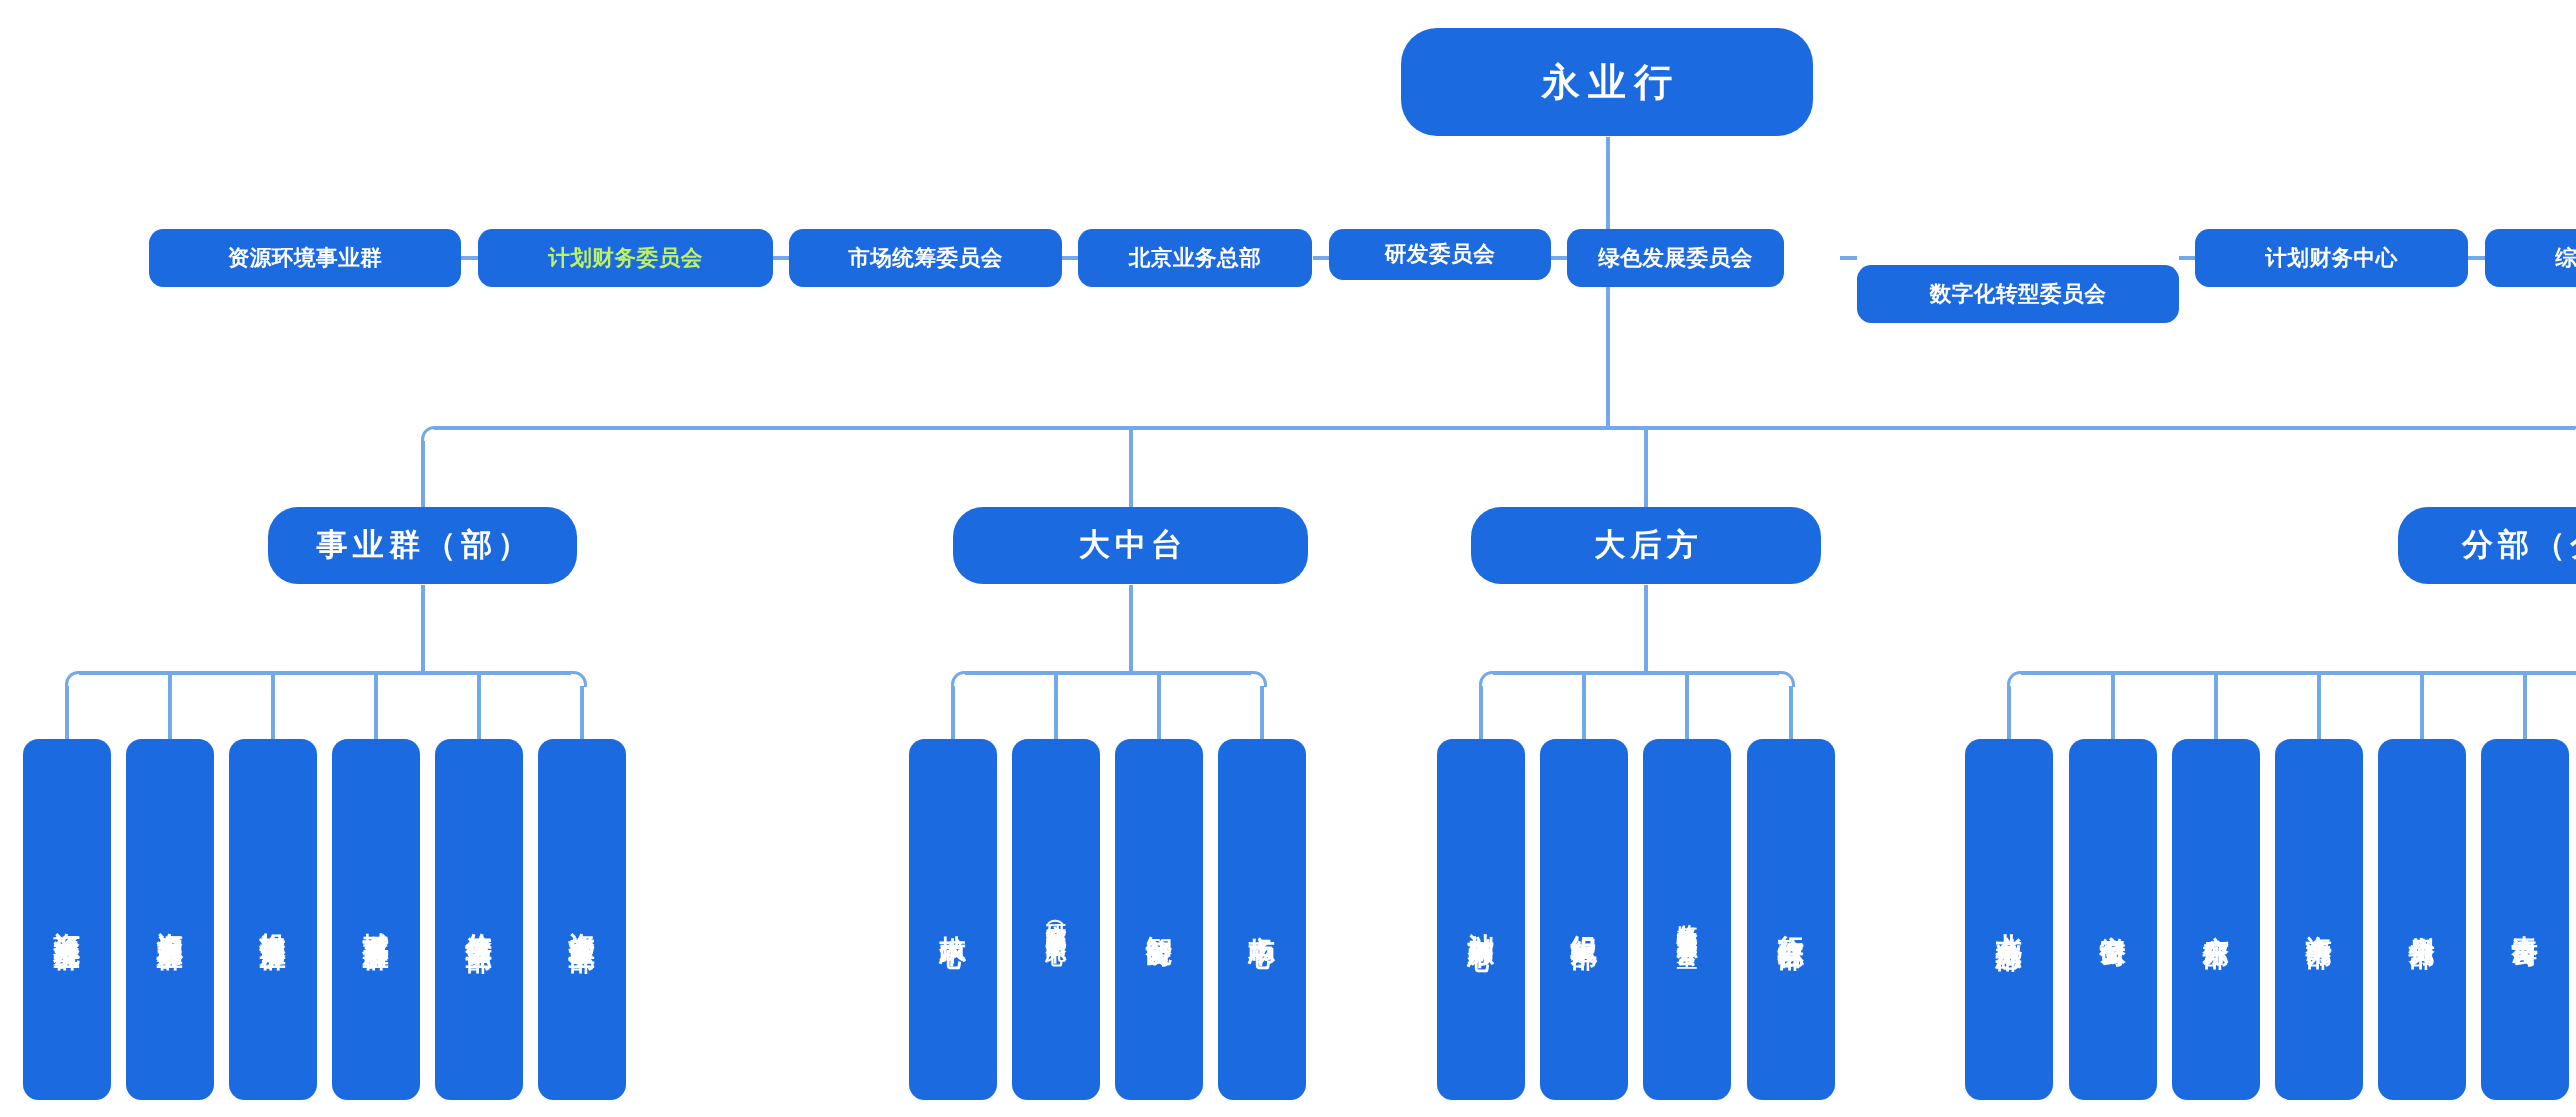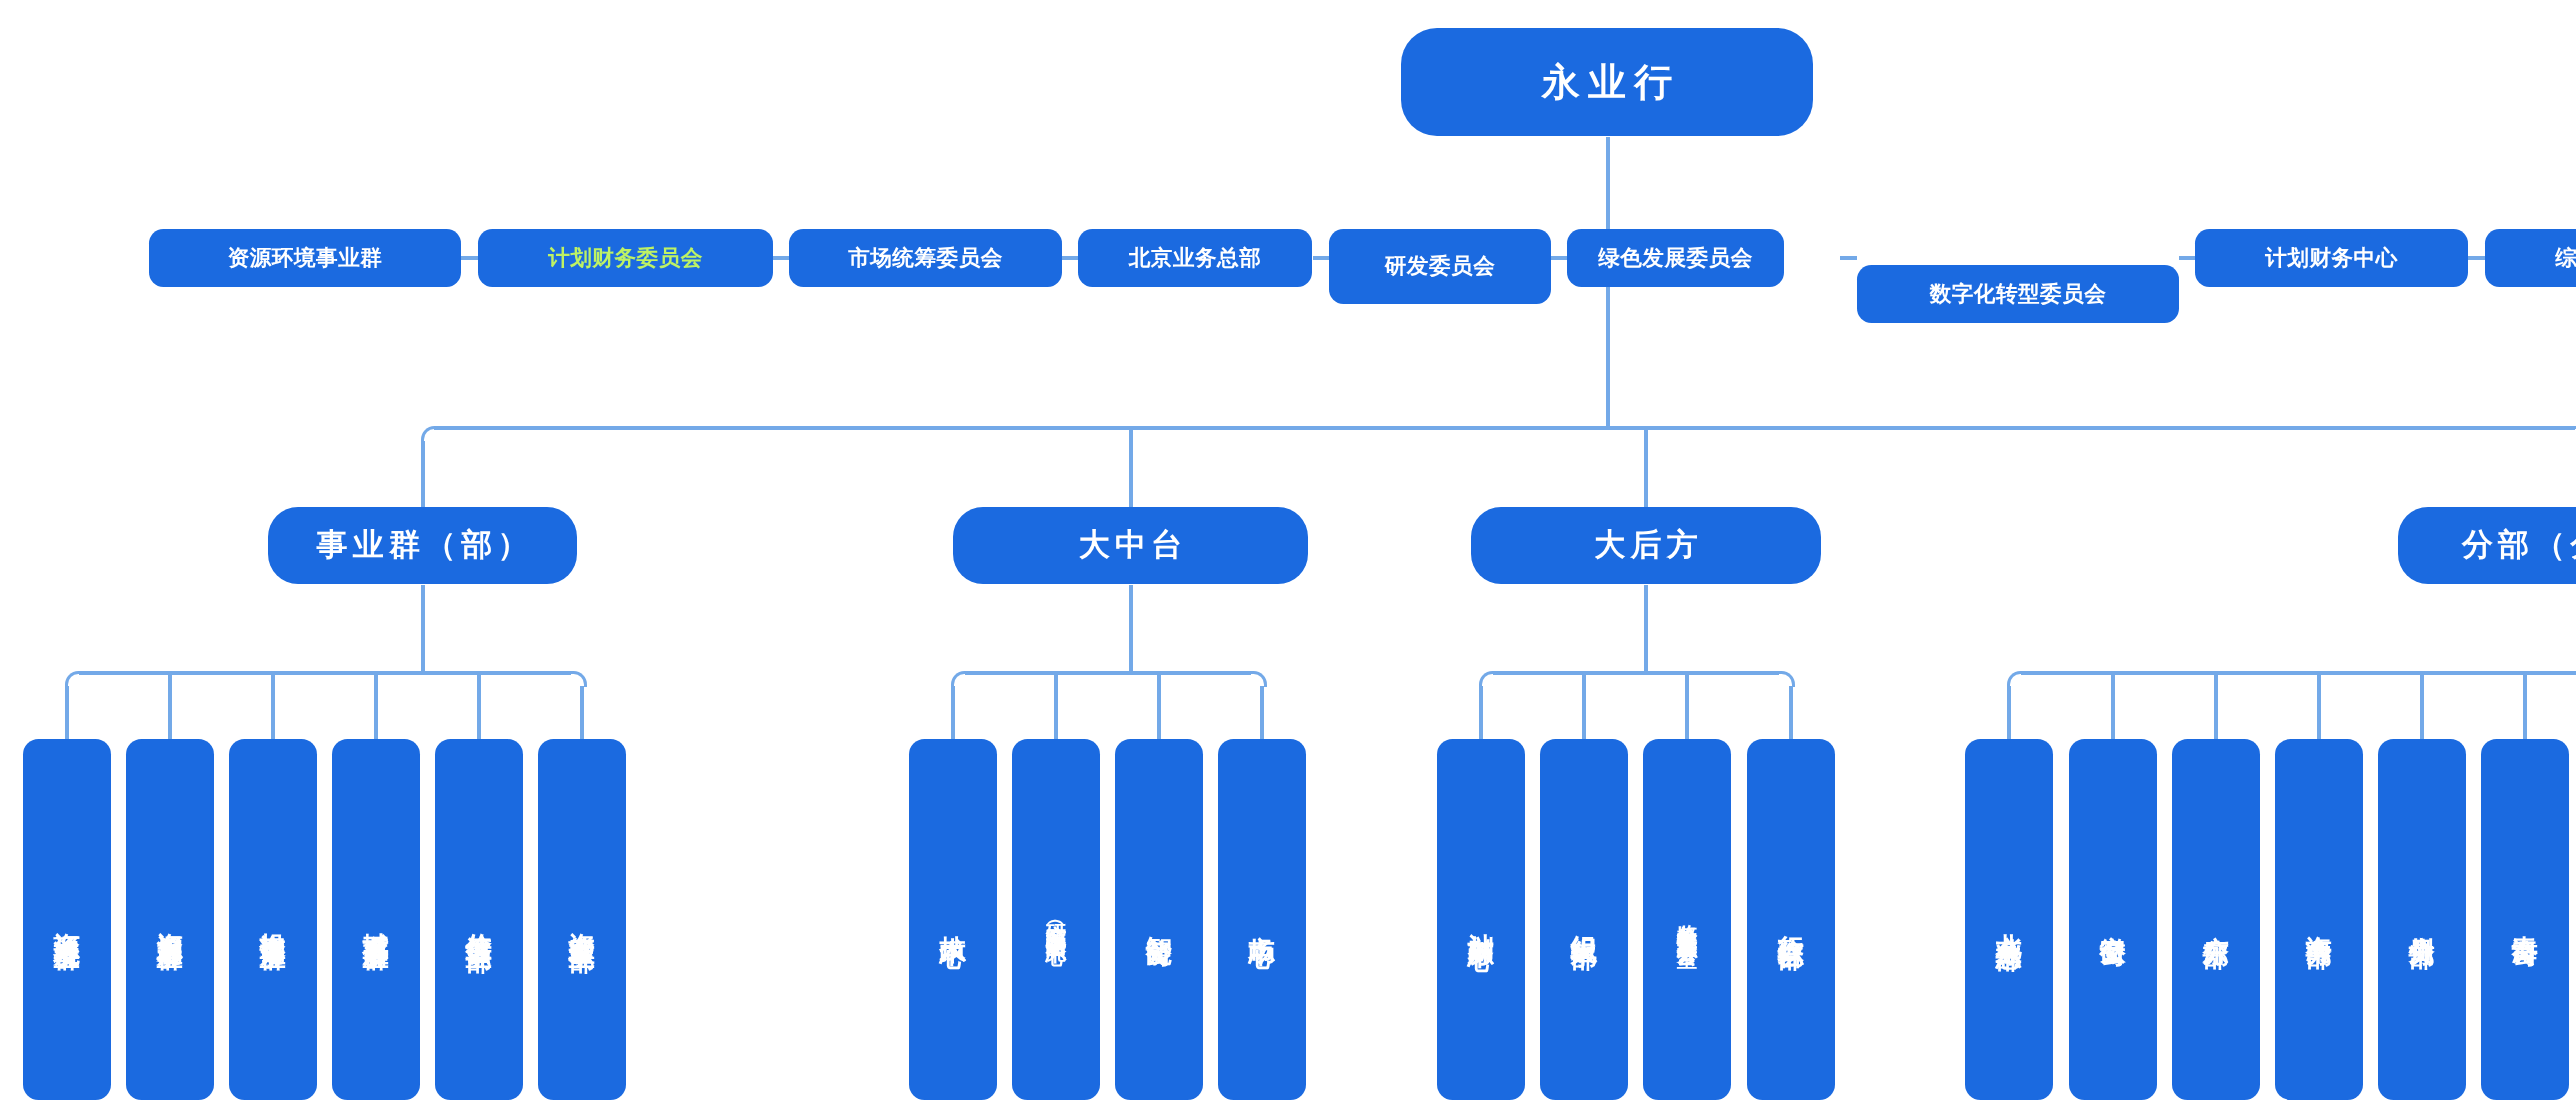--- a/index.html
+++ b/index.html
@@ -120,21 +120,21 @@
       <div class="ln vln" style="left: 2317px; top: 672px; height: 67px; background: rgb(115, 169, 232);"></div>
       <div class="ln vln" style="left: 2420px; top: 672px; height: 67px; background: rgb(115, 169, 232);"></div>
       <div class="ln vln" style="left: 2523px; top: 672px; height: 67px; background: rgb(115, 169, 232);"></div>
     </div>
   <div id="nodes">
       <div class="node root" style="left: 1401px; top: 28px; width: 412px; height: 108px; background: rgb(27, 106, 224); color: rgb(255, 255, 255);">永业行</div>
       <div class="node committee" style="left: 149px; top: 229px; width: 312px; height: 58px; background: rgb(27, 106, 224); color: rgb(255, 255, 255);">资源环境事业群</div>
       <div class="node committee" style="left: 478px; top: 229px; width: 295px; height: 58px; background: rgb(27, 106, 224); color: #bef264;">计划财务委员会</div>
       <div class="node committee" style="left: 789px; top: 229px; width: 273px; height: 58px; background: rgb(27, 106, 224); color: rgb(255, 255, 255);">市场统筹委员会</div>
       <div class="node committee" style="left: 1078px; top: 229px; width: 234px; height: 58px; background: rgb(27, 106, 224); color: rgb(255, 255, 255);">北京业务总部</div>
-      <div class="node committee" style="left: 1329px; top: 229px; width: 222px; height: 75px; background: rgb(27, 106, 224); color: rgb(255, 255, 255);">研发委员会</div>
+      <div class="node committee" style="left: 1329px; top: 229px; width: 222px; height: 51px; background: rgb(27, 106, 224); color: rgb(255, 255, 255);">研发委员会</div>
       <div class="node committee" style="left: 1567px; top: 229px; width: 217px; height: 58px; background: rgb(27, 106, 224); color: rgb(255, 255, 255);">绿色发展委员会</div>
       <div class="node committee" style="left: 1857px; top: 229px; width: 322px; height: 58px; background: rgb(27, 106, 224); color: rgb(255, 255, 255); margin-top: 36px;">数字化转型委员会</div>
       <div class="node committee" style="left: 2195px; top: 229px; width: 273px; height: 58px; background: rgb(27, 106, 224); color: rgb(255, 255, 255);">计划财务中心</div>
       <div class="node committee" style="left: 2485px; top: 229px; width: 295px; height: 58px; background: rgb(27, 106, 224); color: rgb(255, 255, 255);">综合品牌委员会</div>
       <div class="node group" style="left: 268px; top: 507px; width: 309px; height: 77px; background: rgb(27, 106, 224); color: rgb(255, 255, 255);">事业群（部）</div>
       <div class="node leaf" style="left: 23px; top: 739px; width: 88px; height: 361px; background: rgb(27, 106, 224); color: rgb(255, 255, 255);">资源环境事业群</div>
       <div class="node leaf" style="left: 126px; top: 739px; width: 88px; height: 361px; background: rgb(27, 106, 224); color: rgb(255, 255, 255);">资源利用事业群</div>
       <div class="node leaf" style="left: 229px; top: 739px; width: 88px; height: 361px; background: rgb(27, 106, 224); color: rgb(255, 255, 255);">投资咨询事业群</div>
       <div class="node leaf" style="left: 332px; top: 739px; width: 88px; height: 361px; background: rgb(27, 106, 224); color: rgb(255, 255, 255);">城市更新事业群</div>
       <div class="node leaf" style="left: 435px; top: 739px; width: 88px; height: 361px; background: rgb(27, 106, 224); color: rgb(255, 255, 255);">价值评估事业部</div>

